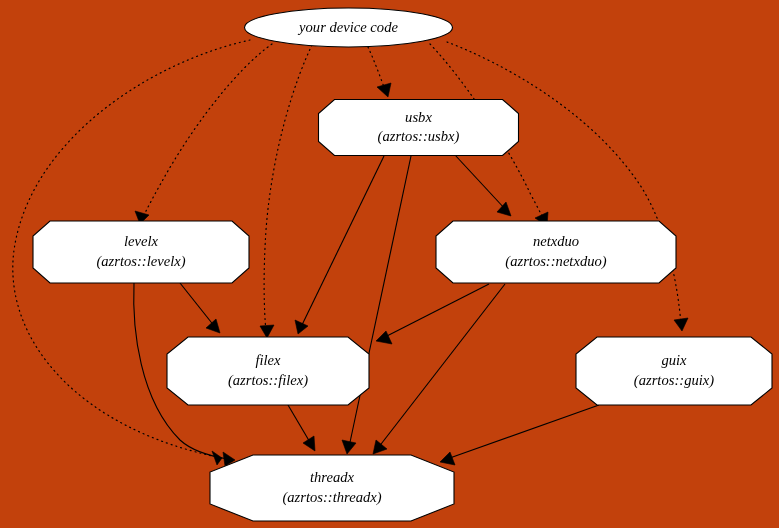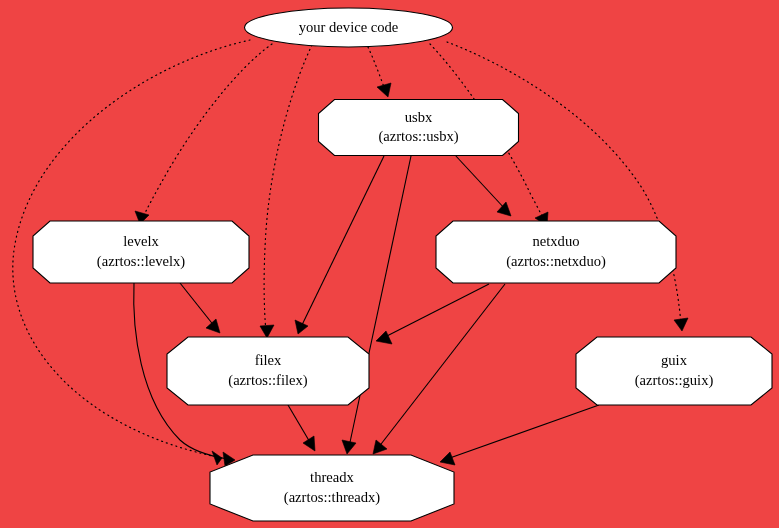--- a/index.html
+++ b/index.html
@@ -4,23 +4,24 @@
 <style>
   html, body {
     margin: 0;
     padding: 0;
     background: #ffffff;
   }
   #canvas {
     position: relative;
     width: 779px;
     height: 528px;
-    background: #ef4444;
+    background: #c2410c;
     font-family: "Liberation Serif", serif;
     overflow: hidden;
+    font-style: italic;
   }
   svg#graph {
     position: absolute;
     top: 0;
     left: 0;
     width: 779px;
     height: 528px;
   }
   .node-shape {
     fill: #ffffff;

